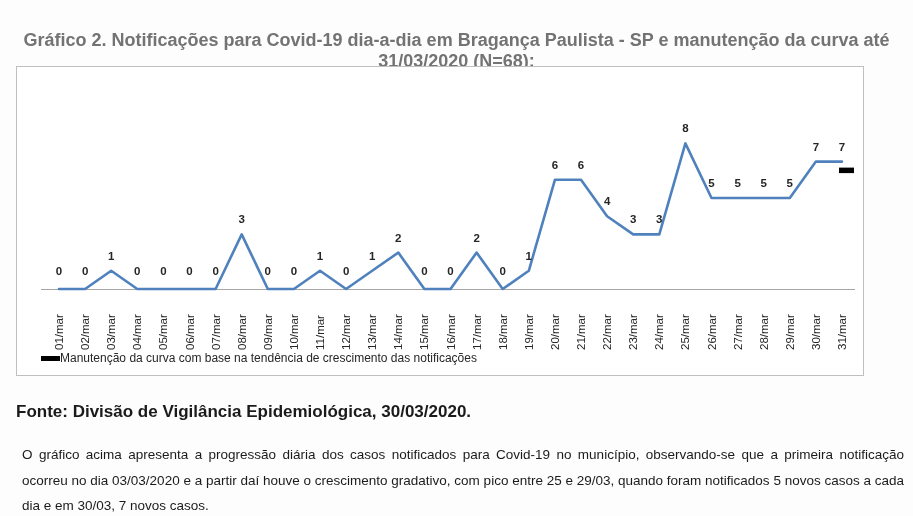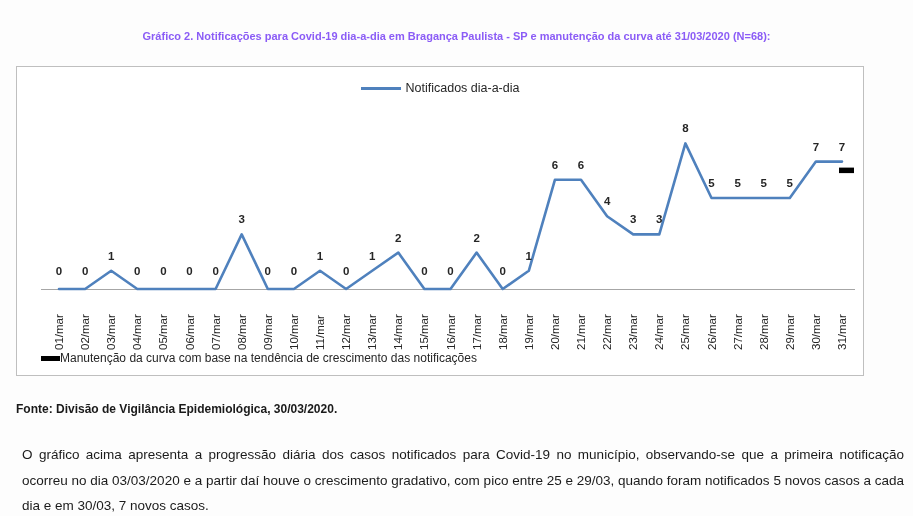--- a/index.html
+++ b/index.html
@@ -15,23 +15,23 @@
     background: #fdfdfd;
     overflow: hidden;
     color: #1f1f1f;
   }
   .chart-title {
     position: absolute;
     top: 30px;
     left: 0;
     width: 100%;
     text-align: center;
-    font-size: 11px;
+    font-size: 18px;
     font-weight: bold;
-    color: #8b5cf6;
+    color: #737373;
   }
   .chart-panel {
     position: absolute;
     left: 16px;
     top: 66px;
     width: 848px;
     height: 310px;
     background: #ffffff;
     border: 1px solid #bfbfbf;
     box-sizing: border-box;
@@ -76,21 +76,21 @@
     width: 848px;
     height: 310px;
   }
   .chart-svg text {
     font-family: "Liberation Sans", sans-serif;
   }
   .source-note {
     position: absolute;
     left: 16px;
     top: 402px;
-    font-size: 12px;
+    font-size: 17px;
     font-weight: bold;
     color: #1a1a1a;
   }
   .description {
     position: absolute;
     left: 16px;
     top: 436px;
     width: 882px;
     font-size: 13.5px;
     line-height: 25.5px;
@@ -169,24 +169,20 @@
         <text x="672.4000000000001" y="283" transform="rotate(-90 672.4000000000001 283)" text-anchor="start" font-size="11.5" fill="#262626">25/mar</text>
         <text x="698.5" y="283" transform="rotate(-90 698.5 283)" text-anchor="start" font-size="11.5" fill="#262626">26/mar</text>
         <text x="724.6" y="283" transform="rotate(-90 724.6 283)" text-anchor="start" font-size="11.5" fill="#262626">27/mar</text>
         <text x="750.7" y="283" transform="rotate(-90 750.7 283)" text-anchor="start" font-size="11.5" fill="#262626">28/mar</text>
         <text x="776.8000000000001" y="283" transform="rotate(-90 776.8000000000001 283)" text-anchor="start" font-size="11.5" fill="#262626">29/mar</text>
         <text x="802.9000000000001" y="283" transform="rotate(-90 802.9000000000001 283)" text-anchor="start" font-size="11.5" fill="#262626">30/mar</text>
         <text x="829" y="283" transform="rotate(-90 829 283)" text-anchor="start" font-size="11.5" fill="#262626">31/mar</text>
         <rect x="822" y="100.60000000000001" width="15" height="5.5" fill="#000000"></rect>
       </svg>
 
-    <div class="legend-top">
-      <span class="legend-line-swatch"></span>
-      <span>Notificados dia-a-dia</span>
-    </div>
 
     <div class="legend-bottom">
       <span class="legend-dash-swatch"></span>
       <span>Manutenção da curva com base na tendência de crescimento das notificações</span>
     </div>
 
   </div>
 
   <div class="source-note">Fonte: Divisão de Vigilância Epidemiológica, 30/03/2020.</div>
 

